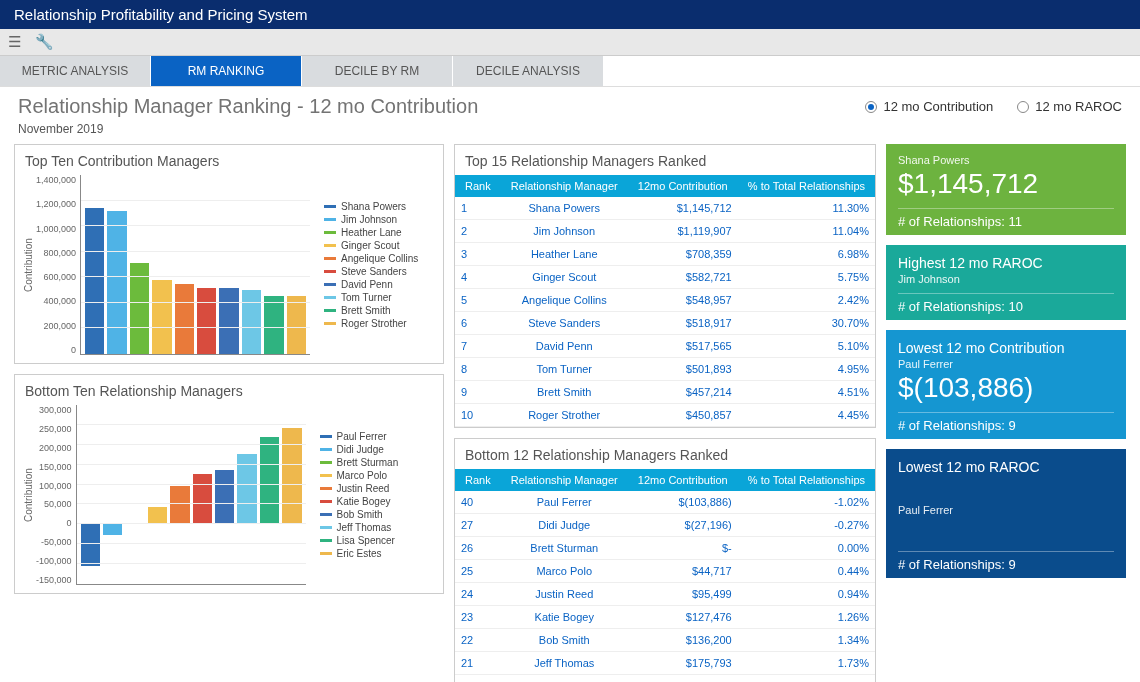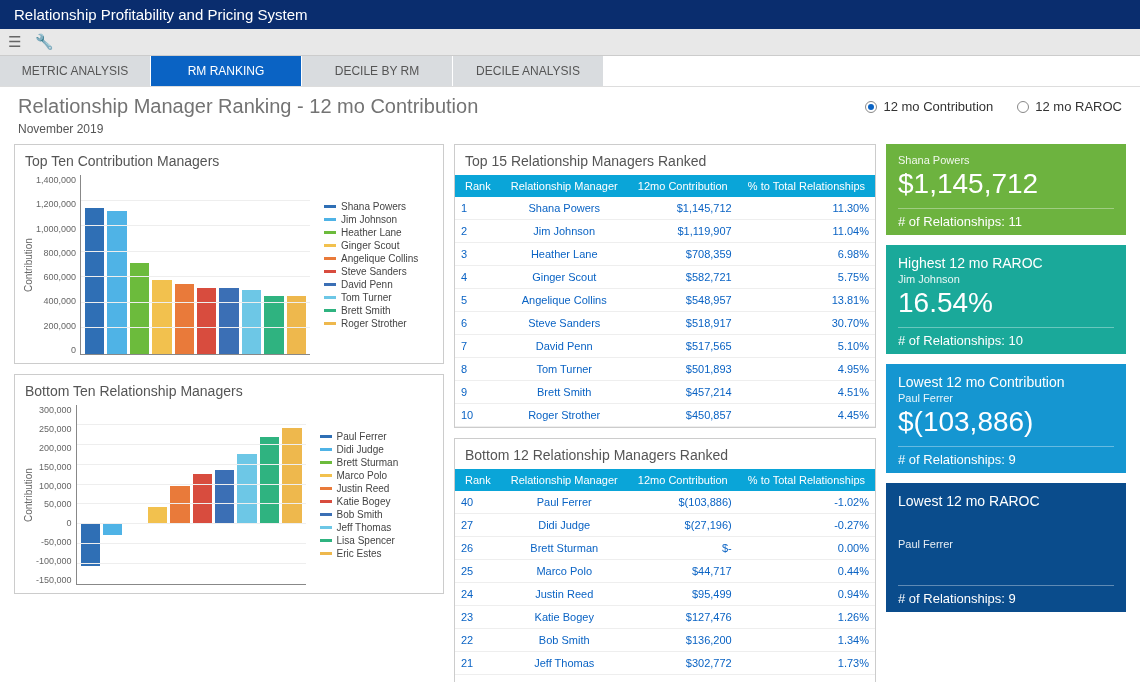--- a/index.html
+++ b/index.html
@@ -312,21 +312,21 @@
             <tr>
               <td class="rank">4</td>
               <td class="ac">Ginger Scout</td>
               <td class="ar">$582,721</td>
               <td class="ar">5.75%</td>
             </tr>
             <tr>
               <td class="rank">5</td>
               <td class="ac">Angelique Collins</td>
               <td class="ar">$548,957</td>
-              <td class="ar">13.81%</td>
+              <td class="ar">2.42%</td>
             </tr>
             <tr>
               <td class="rank">6</td>
               <td class="ac">Steve Sanders</td>
               <td class="ar">$518,917</td>
               <td class="ar">30.70%</td>
             </tr>
             <tr>
               <td class="rank">7</td>
               <td class="ac">David Penn</td>
@@ -404,21 +404,21 @@
             </tr>
             <tr>
               <td class="rank">22</td>
               <td class="ac">Bob Smith</td>
               <td class="ar">$136,200</td>
               <td class="ar">1.34%</td>
             </tr>
             <tr>
               <td class="rank">21</td>
               <td class="ac">Jeff Thomas</td>
-              <td class="ar">$302,772</td>
+              <td class="ar">$175,793</td>
               <td class="ar">1.73%</td>
             </tr>
             <tr>
               <td class="rank">20</td>
               <td class="ac">Lisa Spencer</td>
               <td class="ar">$220,544</td>
               <td class="ar">2.17%</td>
             </tr>
           </tbody>
         </table>
@@ -427,21 +427,20 @@
 
   <div class="right-col" id="kpis">
       <div class="kpi" style="background: rgb(109, 179, 63);">
         <div class="kpi-sub">Shana Powers</div>
         <div class="kpi-value">$1,145,712</div>
         <div class="kpi-footer"># of Relationships: 11</div>
       </div>
       <div class="kpi" style="background: rgb(26, 169, 154);">
         <div class="kpi-title">Highest 12 mo RAROC</div>
         <div class="kpi-sub">Jim Johnson</div>
-        <div class="kpi-value">16.54%</div>
         <div class="kpi-footer"># of Relationships: 10</div>
       </div>
       <div class="kpi" style="background: rgb(21, 150, 209);">
         <div class="kpi-title">Lowest 12 mo Contribution</div>
         <div class="kpi-sub">Paul Ferrer</div>
         <div class="kpi-value">$(103,886)</div>
         <div class="kpi-footer"># of Relationships: 9</div>
       </div>
       <div class="kpi" style="background: rgb(10, 76, 140); gap: 29px;">
         <div class="kpi-title">Lowest 12 mo RAROC</div>

